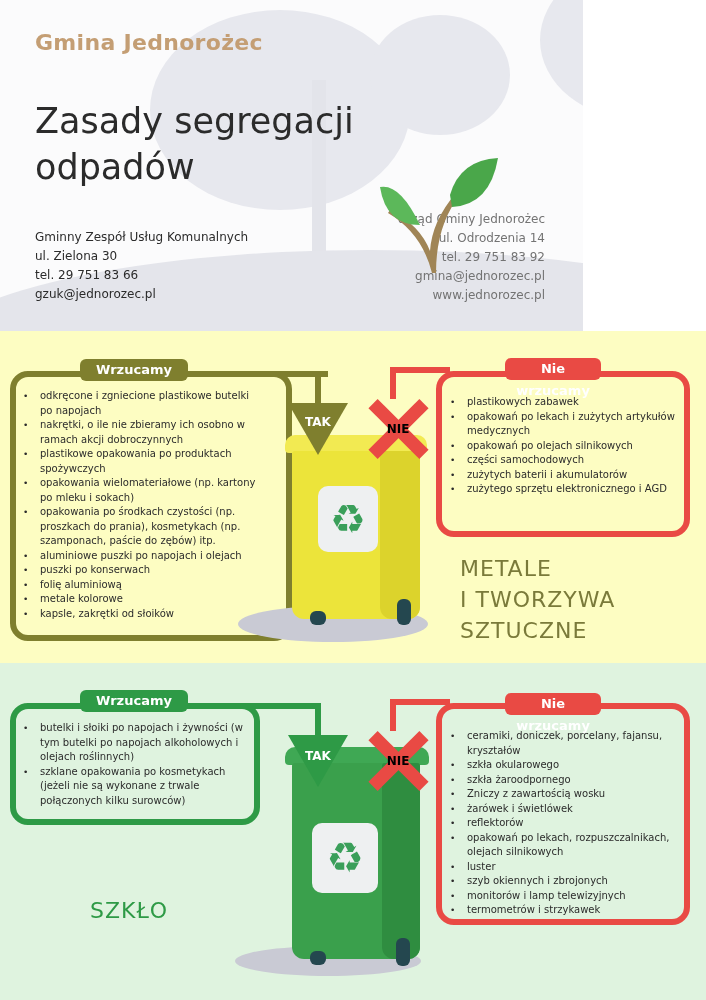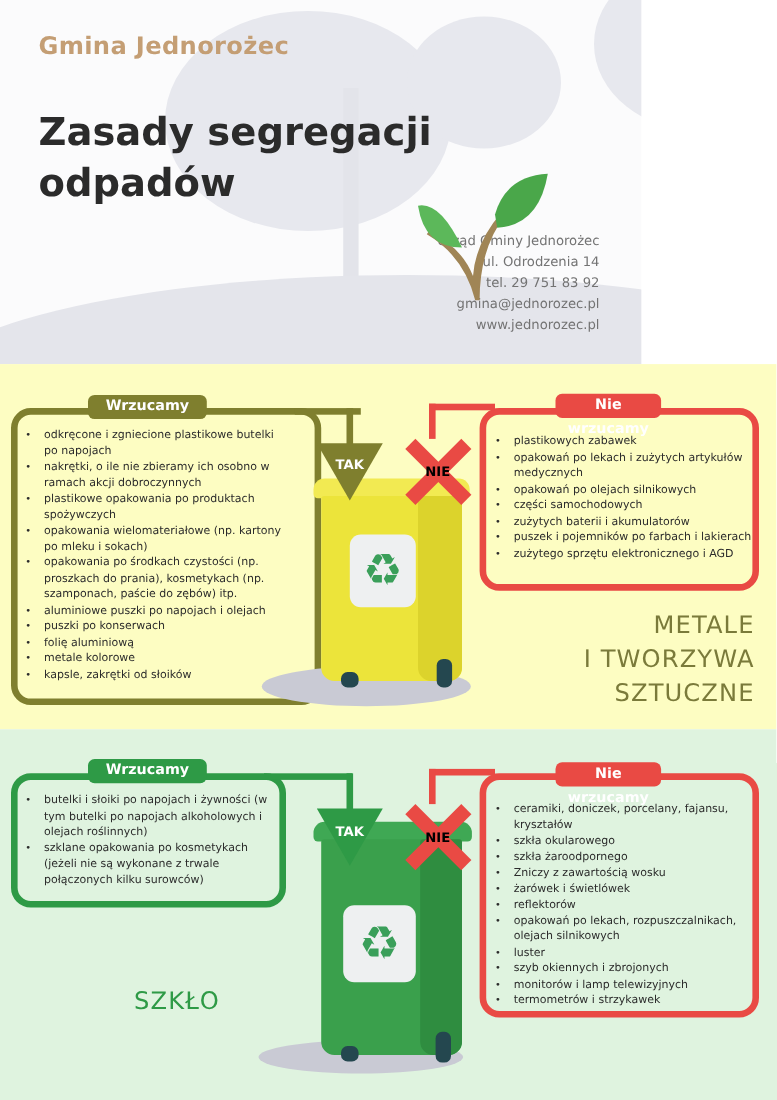--- a/index.html
+++ b/index.html
@@ -5,21 +5,21 @@
   * { box-sizing: border-box; margin: 0; padding: 0; }
   html, body { width: 706px; height: 1000px; overflow: hidden; }
   body { font-family: "DejaVu Sans", sans-serif; background: #fff; position: relative; color: #2b2b2b; }
 
   
   .header { position: absolute; left: 0; top: 0; width: 583px; height: 331px; background: #fbfbfc; overflow: hidden; }
   .cloud { position: absolute; background: #e7e8ee; border-radius: 50%; }
   .trunk { position: absolute; background: #e3e4ea; }
   .ground { position: absolute; left: -80px; top: 250px; width: 900px; height: 220px; background: #e4e5eb; border-radius: 50%; }
   .brand { position: absolute; left: 35px; top: 30px; font-size: 22px; color: #c49e74; font-weight: bold; letter-spacing: 0.3px; }
-  .title { position: absolute; left: 35px; top: 98px; font-size: 35px; line-height: 46px; font-weight: bold; color: #2b2b2b; }
+  .title { position: absolute; left: 35px; top: 98px; font-size: 35px; line-height: 46px; font-weight: normal; color: #2b2b2b; }
   .contact-left { position: absolute; left: 35px; top: 228px; font-size: 12px; line-height: 19px; color: #2b2b2b; }
   .contact-right { position: absolute; right: 38px; top: 210px; font-size: 12px; line-height: 19px; color: #737373; text-align: right; }
   .crest { position: absolute; left: 590px; top: 35px; width: 76px; height: 92px; }
   .sprout { position: absolute; left: 380px; top: 155px; width: 120px; height: 120px; }
 
   
   .section { position: absolute; left: 0; width: 706px; overflow: hidden; }
   .sec-yellow { top: 331px; height: 332px; background: #fdfdc2; }
   .sec-green { top: 663px; height: 337px; background: #dff3df; }
 
@@ -37,40 +37,46 @@
   .cross span.b2 { transform: rotate(-45deg); }
   .nie-label { position: absolute; color: #000000; font-weight: bold; font-size: 12px; width: 64px; text-align: center; top: 25px; left: 0; }
 
   .bin { position: absolute; }
   .bin .lid { position: absolute; border-radius: 10px 10px 4px 4px; }
   .bin .body { position: absolute; border-radius: 3px 3px 12px 12px; }
   .bin .label { position: absolute; background: #eef0f1; border-radius: 10px; display: flex; align-items: center; justify-content: center; }
   .bin .wheel { position: absolute; background: #24474f; border-radius: 6px; }
   .shadow { position: absolute; background: #c9cad4; border-radius: 50%; }
 
-  .cat-title { position: absolute; text-align: right; font-size: 22px; line-height: 31px; letter-spacing: 1px; }
+  .cat-title { position: absolute; text-align: left; font-size: 22px; line-height: 31px; letter-spacing: 1px; }
 </style>
 </head>
 <body>
 
 <div class="header">
   <div class="cloud" style="left:150px;top:10px;width:260px;height:200px;"></div>
   <div class="cloud" style="left:370px;top:15px;width:140px;height:120px;"></div>
   <div class="cloud" style="left:540px;top:-40px;width:200px;height:160px;"></div>
   <div class="cloud" style="left:600px;top:100px;width:140px;height:120px;"></div>
   <div class="trunk" style="left:312px;top:80px;width:14px;height:220px;"></div>
   <div class="trunk" style="left:627px;top:110px;width:14px;height:190px;"></div>
   <div class="ground"></div>
 
   <div class="brand">Gmina Jednorożec</div>
   <div class="title">
     <div>Zasady segregacji</div>
     <div>odpadów</div>
   </div>
 
+  <div class="contact-left">
+    <div>Gminny Zespół Usług Komunalnych</div>
+    <div>ul. Zielona 30</div>
+    <div>tel. 29 751 83 66</div>
+    <div>gzuk@jednorozec.pl</div>
+  </div>
 
   <div class="contact-right">
     <div>Urząd Gminy Jednorożec</div>
     <div>ul. Odrodzenia 14</div>
     <div>tel. 29 751 83 92</div>
     <div>gmina@jednorozec.pl</div>
     <div>www.jednorozec.pl</div>
   </div>
 
   <svg class="crest" viewBox="0 0 76 92">
@@ -137,21 +143,20 @@
       <span class="bar b2"></span>
     <div class="nie-label">NIE</div>
   </div>
 
   <ul class="items" style="position:absolute;left:447px;top:64px;width:236px;">
     <li>plastikowych zabawek</li>
     <li>opakowań po lekach i zużytych artykułów medycznych</li>
     <li>opakowań po olejach silnikowych</li>
     <li>części samochodowych</li>
     <li>zużytych baterii i akumulatorów</li>
-    <li>puszek i pojemników po farbach i lakierach</li>
     <li>zużytego sprzętu elektronicznego i AGD</li>
   </ul>
 
   <div class="cat-title" style="left:460px;top:222px;width:226px;color:#7a7a3a;">
     <div>METALE</div>
     <div>I TWORZYWA</div>
     <div>SZTUCZNE</div>
   </div>
 </div>
 

